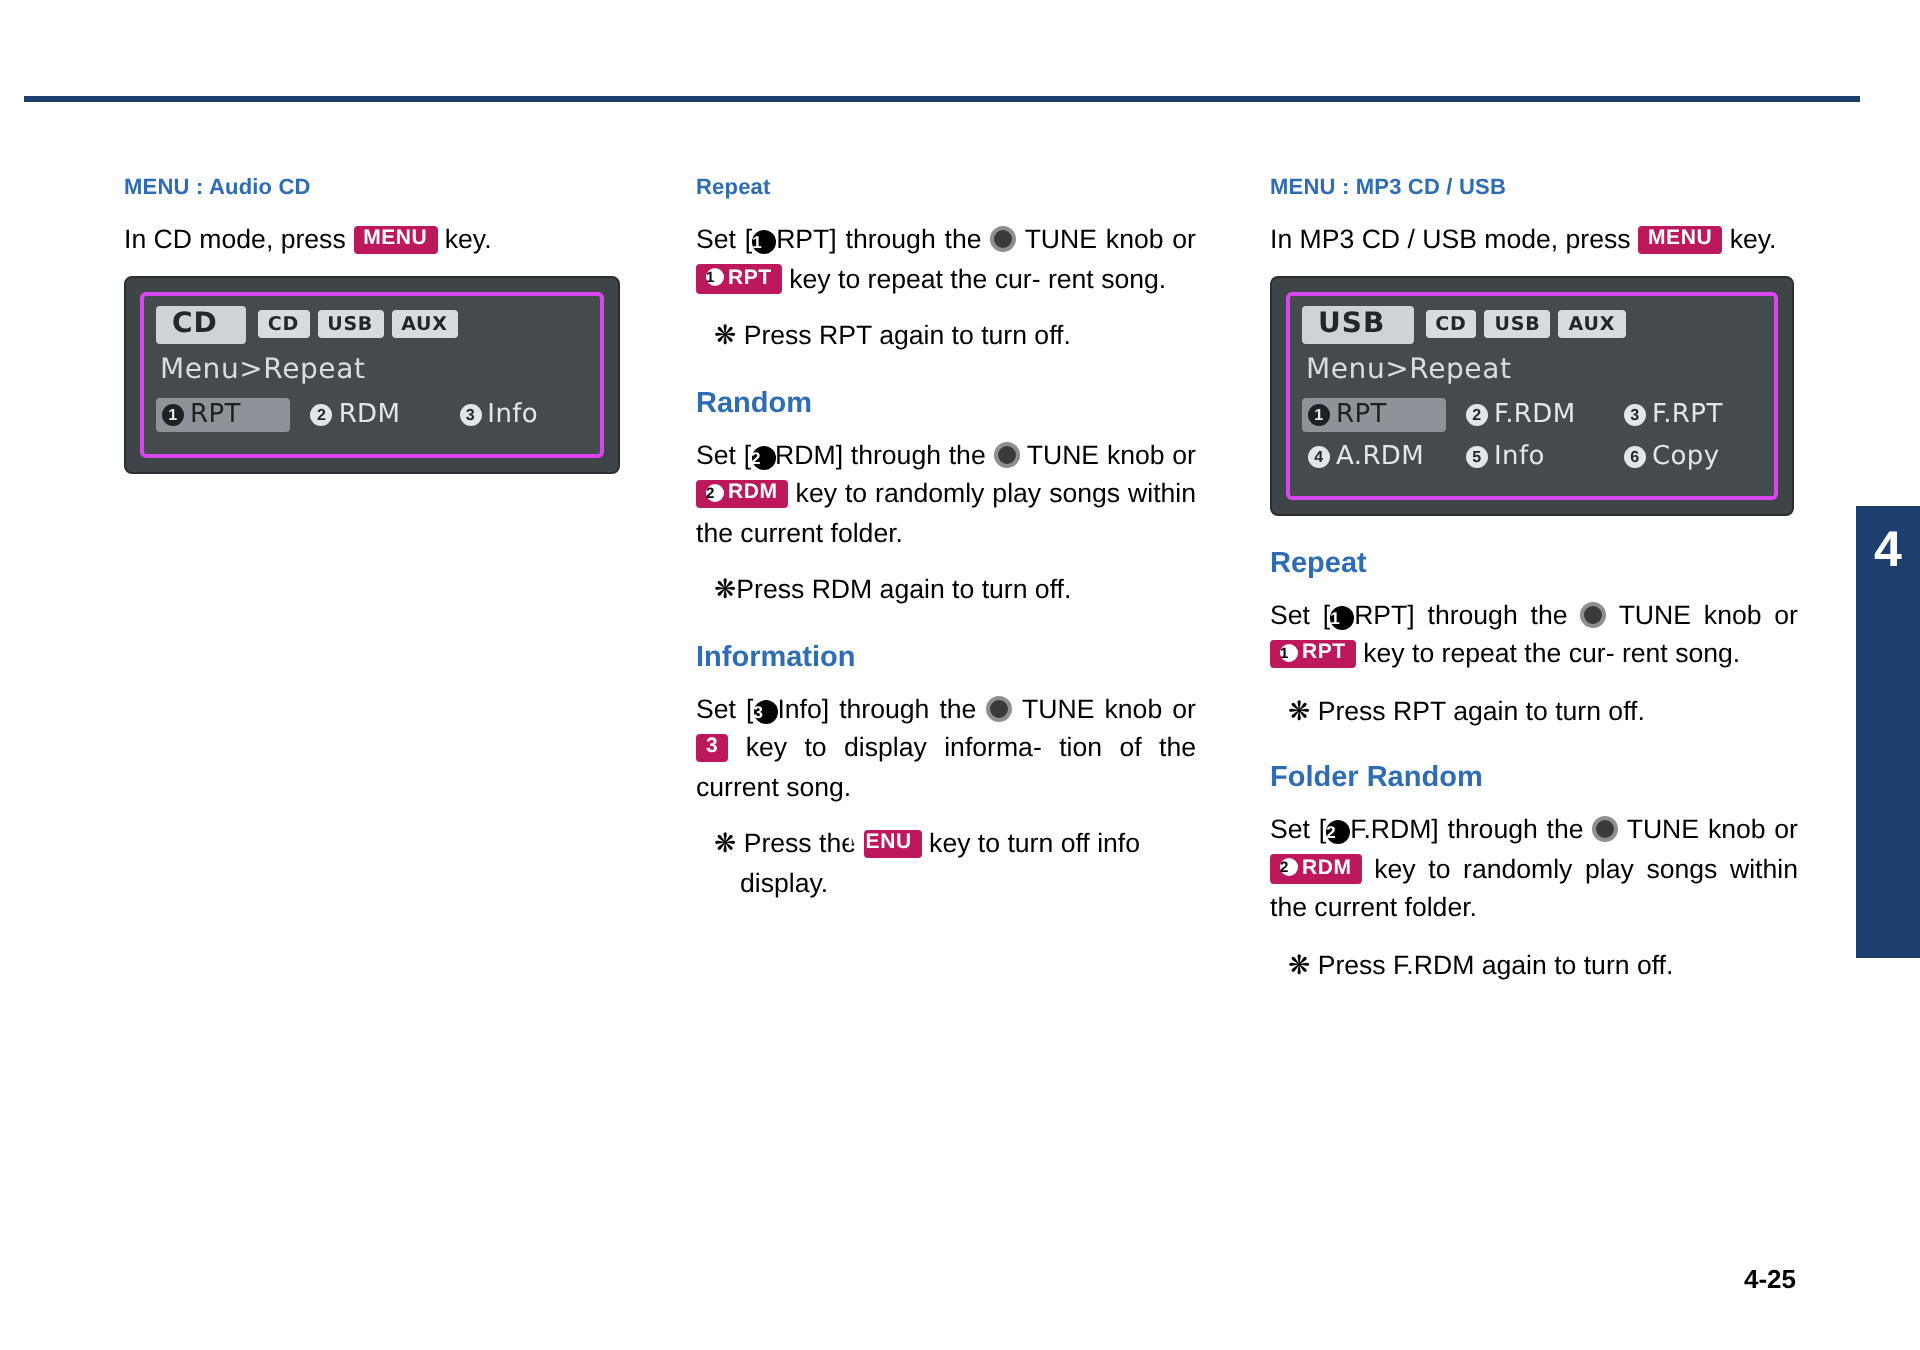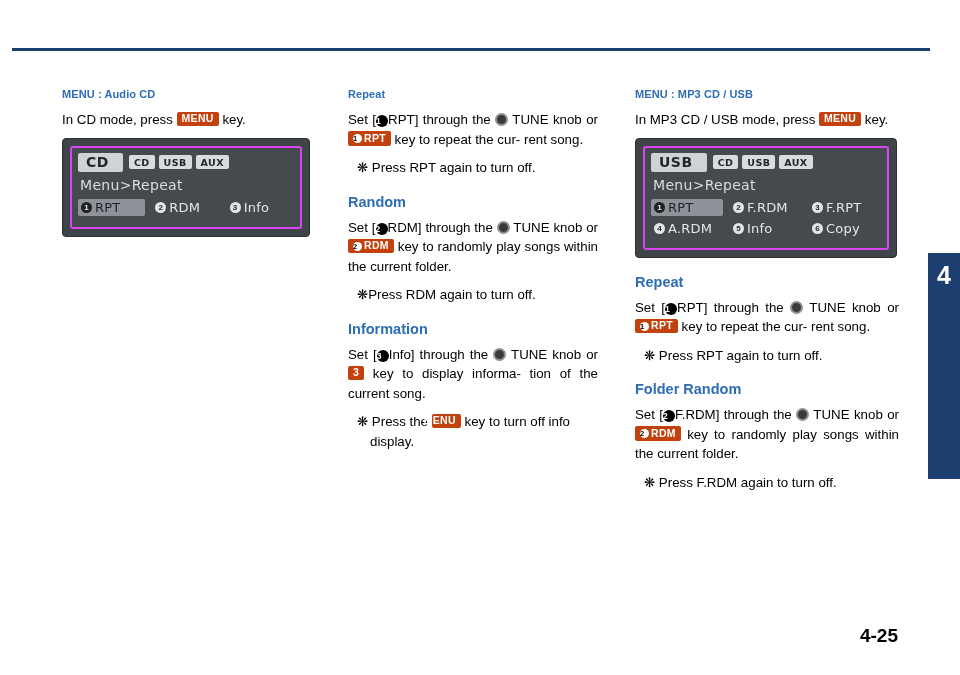--- a/index.html
+++ b/index.html
@@ -95,21 +95,21 @@
     margin: 9px;
     text-indent: 0;
   }
   .note-ind {
     padding-left: 13px;
     text-indent: -13px;
   }
   
   .key {
     display: inline-block;
-    background: #c2410c;
+    background: #be185d;
     color: #ffffff;
     font-size: 10.5px;
     font-weight: bold;
     padding: 1.5px 5px 2px 5px;
     border-radius: 2px;
     line-height: 11px;
     vertical-align: 2px;
     letter-spacing: 0.3px;
   }
   .key .w {
@@ -235,21 +235,21 @@
   }
   .item.sel .idx {
     background: #1d2124;
     color: #e8ebed;
   }
   
   .folio {
     position: absolute;
     right: 62px;
     bottom: 28px;
-    font-size: 19px;
+    font-size: 13px;
     color: #000;
     font-weight: bold;
   }
   .watermark {
     position: absolute;
     left: 0;
     right: 0;
     bottom: 2px;
     text-align: center;
     font-size: 15px;

